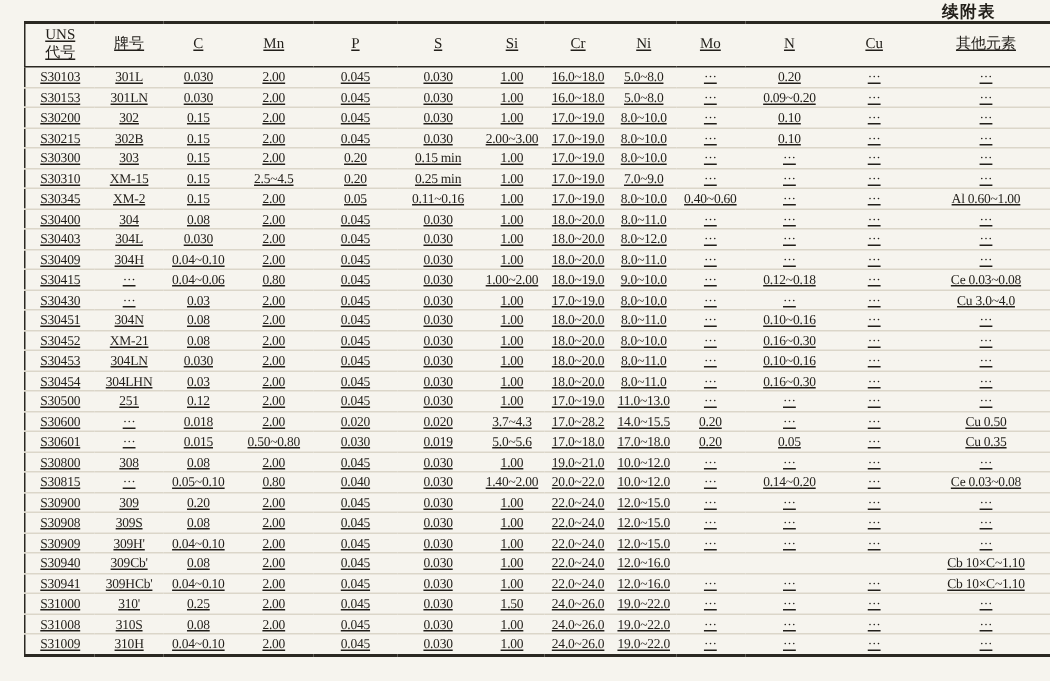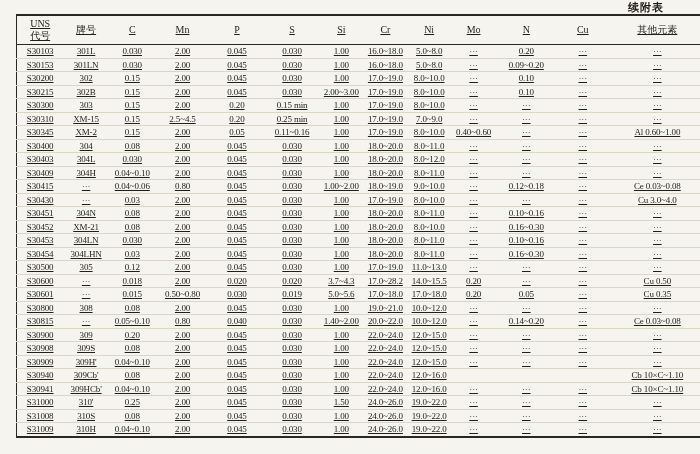--- a/index.html
+++ b/index.html
@@ -318,21 +318,21 @@
           <td>1.00</td>
           <td>18.0~20.0</td>
           <td>8.0~11.0</td>
           <td>···</td>
           <td>0.16~0.30</td>
           <td>···</td>
           <td>···</td>
         </tr>
         <tr>
           <td>S30500</td>
-          <td>305</td>
+          <td>251</td>
           <td>0.12</td>
           <td>2.00</td>
           <td>0.045</td>
           <td>0.030</td>
           <td>1.00</td>
           <td>17.0~19.0</td>
           <td>11.0~13.0</td>
           <td>···</td>
           <td>···</td>
           <td>···</td>

